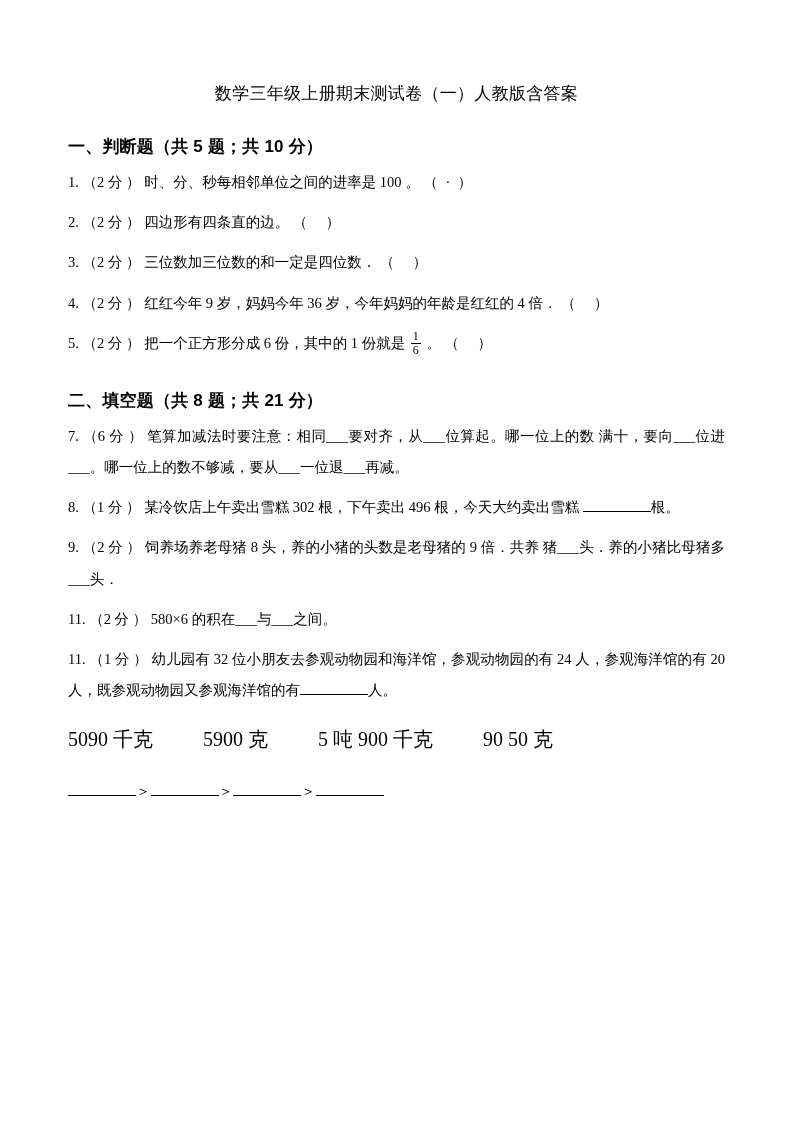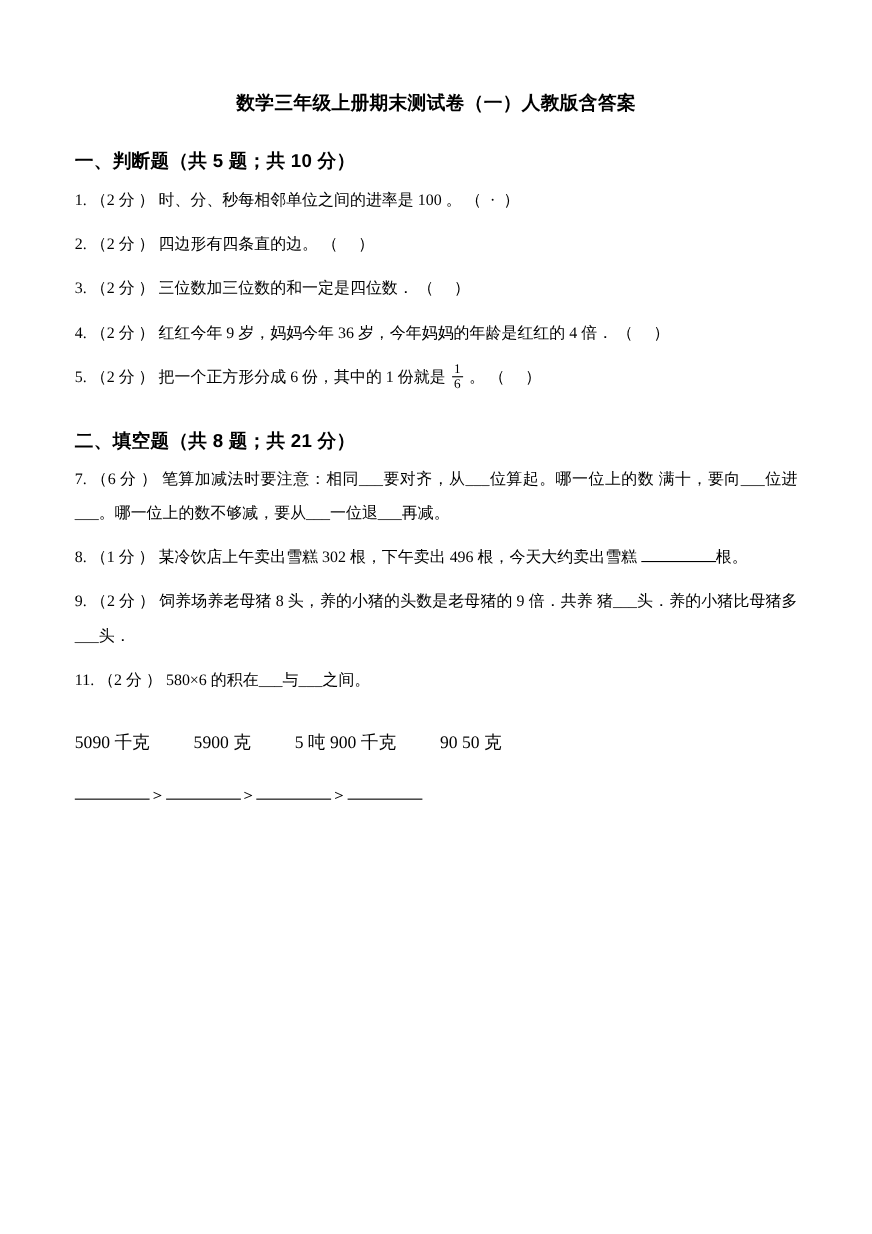--- a/index.html
+++ b/index.html
@@ -17,21 +17,21 @@
   }
   .page {
     box-sizing: border-box;
     padding: 70px 68px 0 68px;
     width: 793px;
     height: 1122px;
   }
   .doc-title {
     text-align: center;
     font-size: 17px;
-    font-weight: bold;
+    font-weight: normal;
     font-family: "Liberation Sans", "DejaVu Sans", sans-serif;
     margin: 12px 0 0 0;
     letter-spacing: 0.3px;
   }
   .section-head {
     font-size: 17px;
     font-weight: bold;
     font-family: "Liberation Sans", "DejaVu Sans", sans-serif;
     margin: 30px 0 4px 0;
     letter-spacing: 0.2px;
@@ -61,23 +61,23 @@
   .frac .num {
     display: block;
     padding: 0 2px;
   }
   .frac .den {
     display: block;
     border-top: 1px solid #000;
     padding: 0 2px;
   }
   .mass-row {
-    font-size: 16px;
+    font-size: 20px;
     line-height: 2.1;
-    margin-top: 24px;
+    margin-top: 12px;
     white-space: pre;
   }
   .order-row {
     font-size: 14.5px;
     line-height: 2.1;
     margin-top: 16px;
     letter-spacing: 0px;
   }
   .ul-long {
     display: inline-block;
@@ -158,20 +158,26 @@
     <span>饲养场养老母猪 8 头，养的小猪的头数是老母猪的 9 倍．共养</span>
     <span>猪___头．养的小猪比母猪多___头．</span>
   </div>
 
   <div class="q">
     <span class="q-num">11.</span>
     <span>（2 分 ）</span>
     <span>580×6 的积在___与___之间。</span>
   </div>
 
+  <div class="q">
+    <span class="q-num">11.</span>
+    <span>（1 分 ）</span>
+    <span>幼儿园有 32 位小朋友去参观动物园和海洋馆，参观动物园的有 24</span>
+    <span>人，参观海洋馆的有 20 人，既参观动物园又参观海洋馆的有</span><span class="ul-long"></span><span>人。</span>
+  </div>
 
 
   <div class="mass-row">5090 千克          5900 克          5 吨 900 千克          90 50 克</div>
 
   <div class="order-row">
     <span class="ul-long"></span><span>＞</span><span class="ul-long"></span><span>＞</span><span class="ul-long"></span><span>＞</span><span class="ul-long"></span>
   </div>
 
 </div>
 

